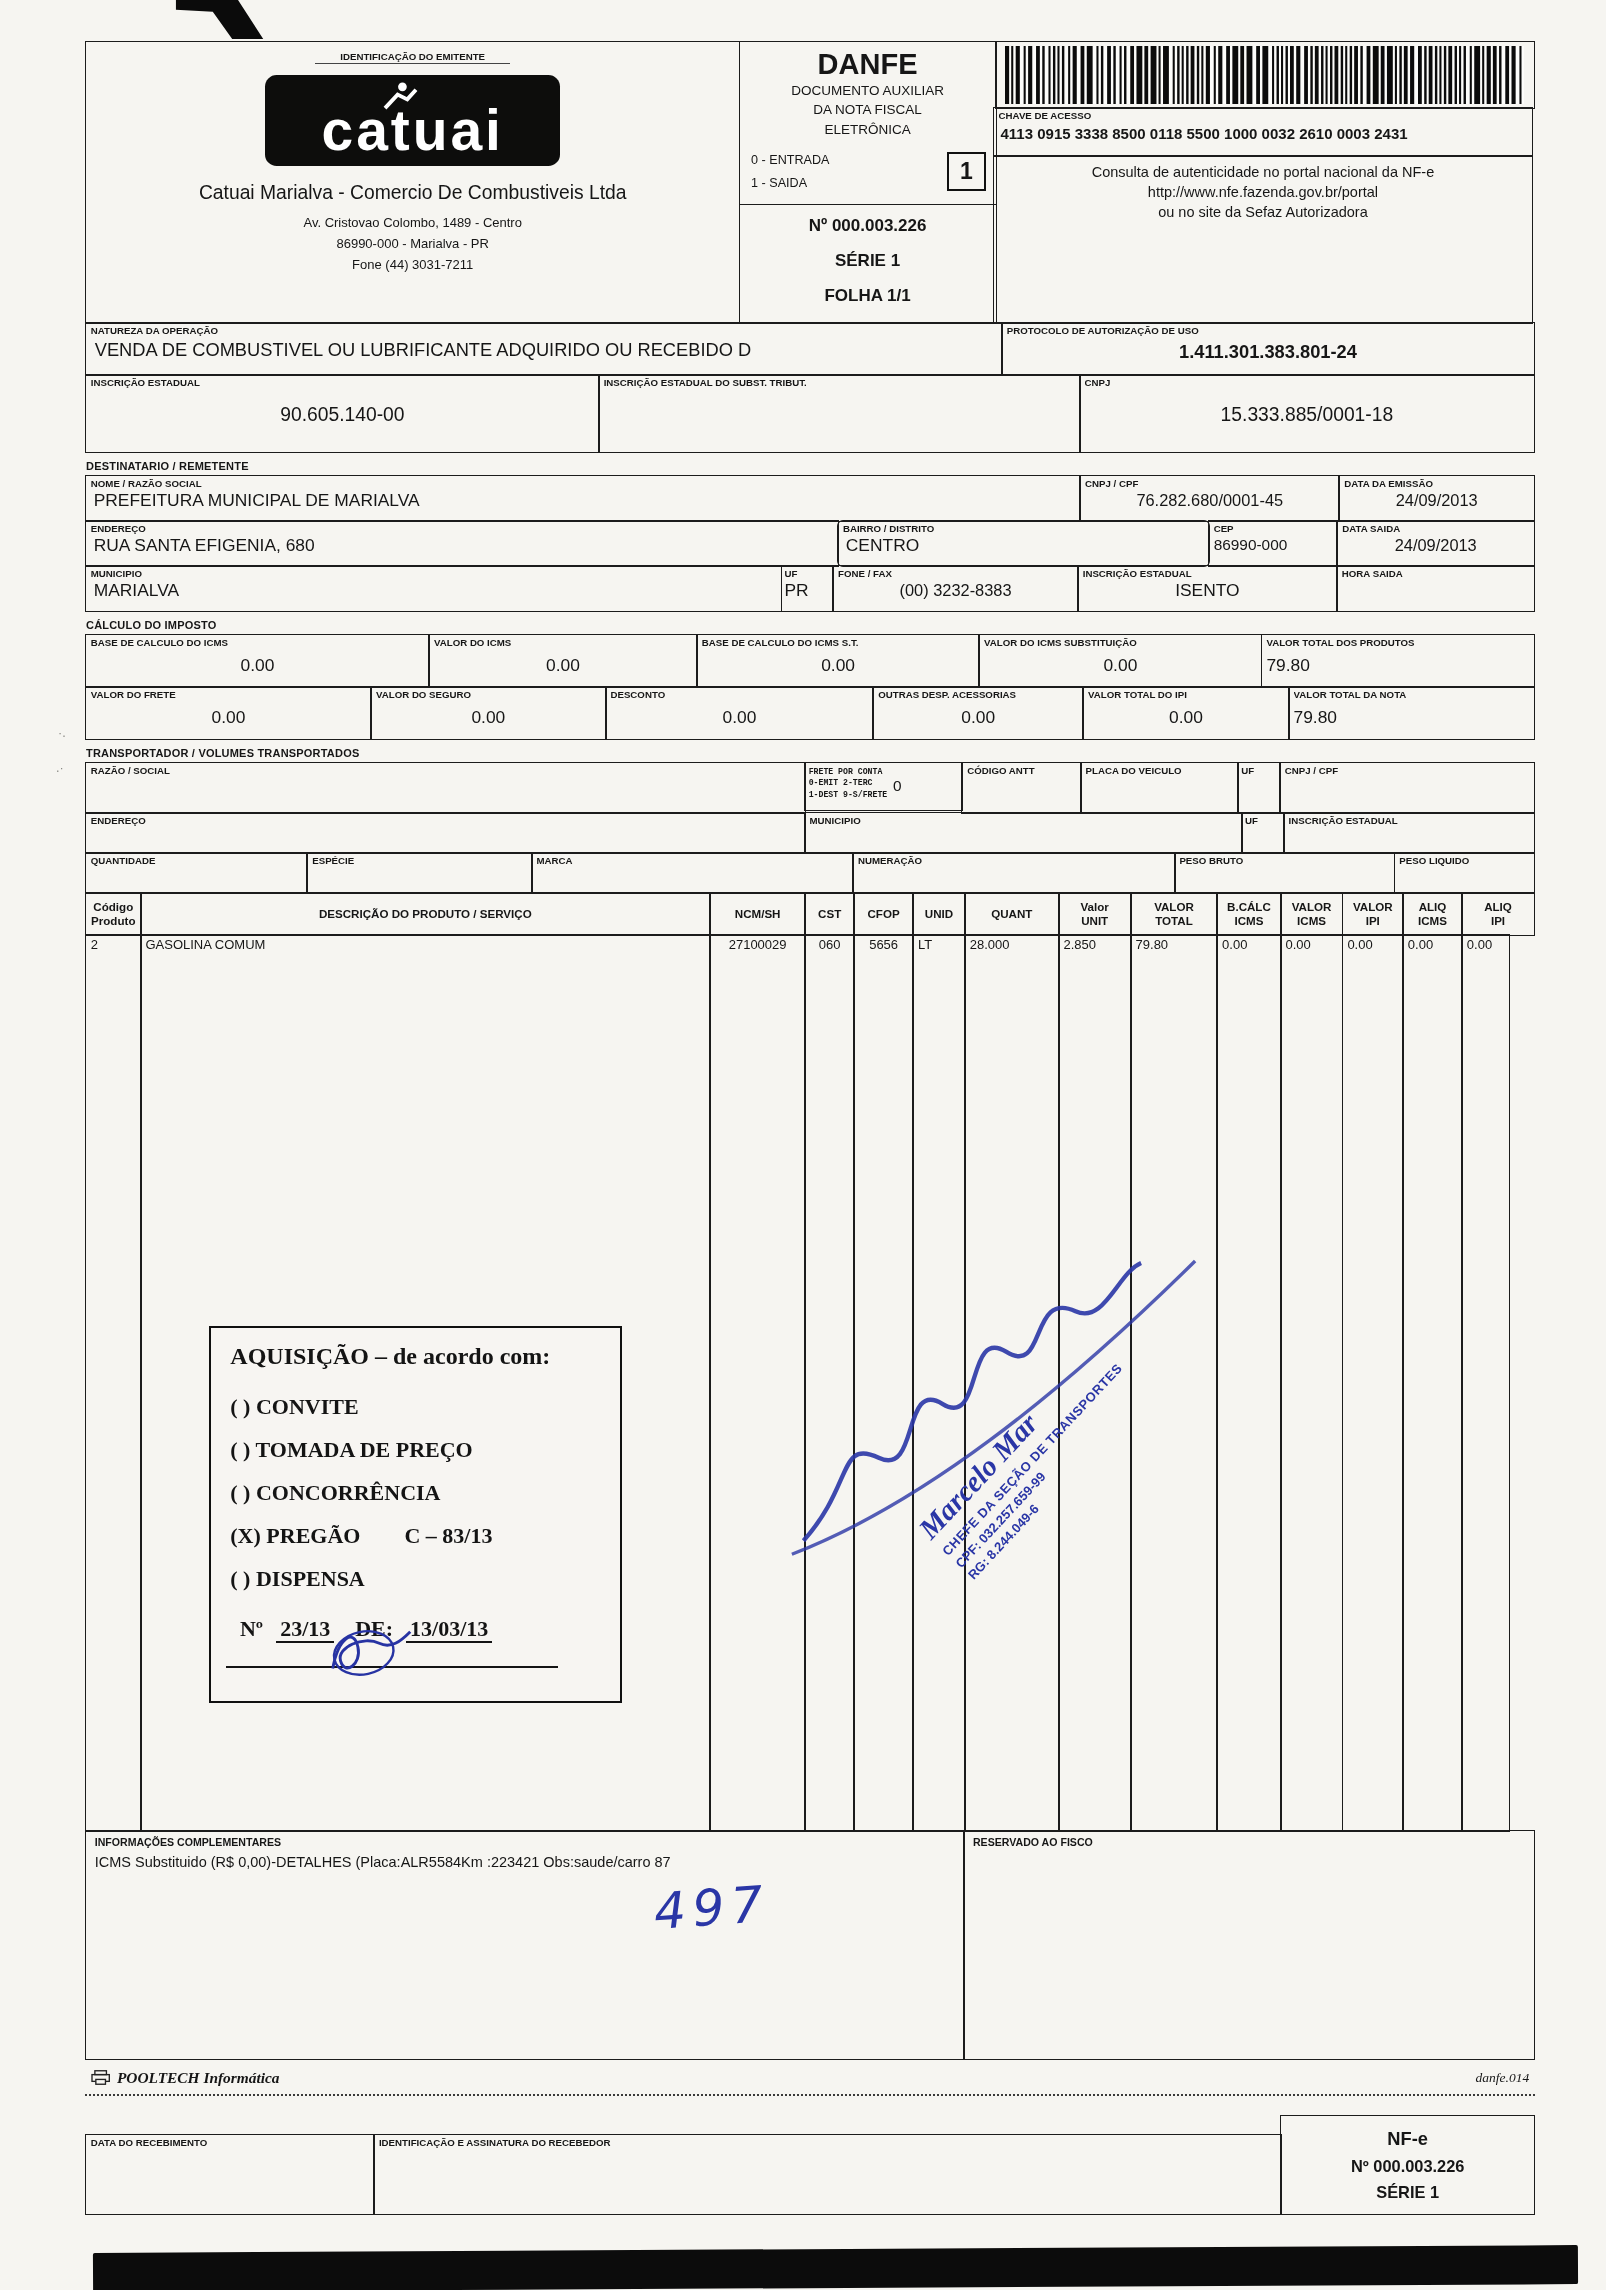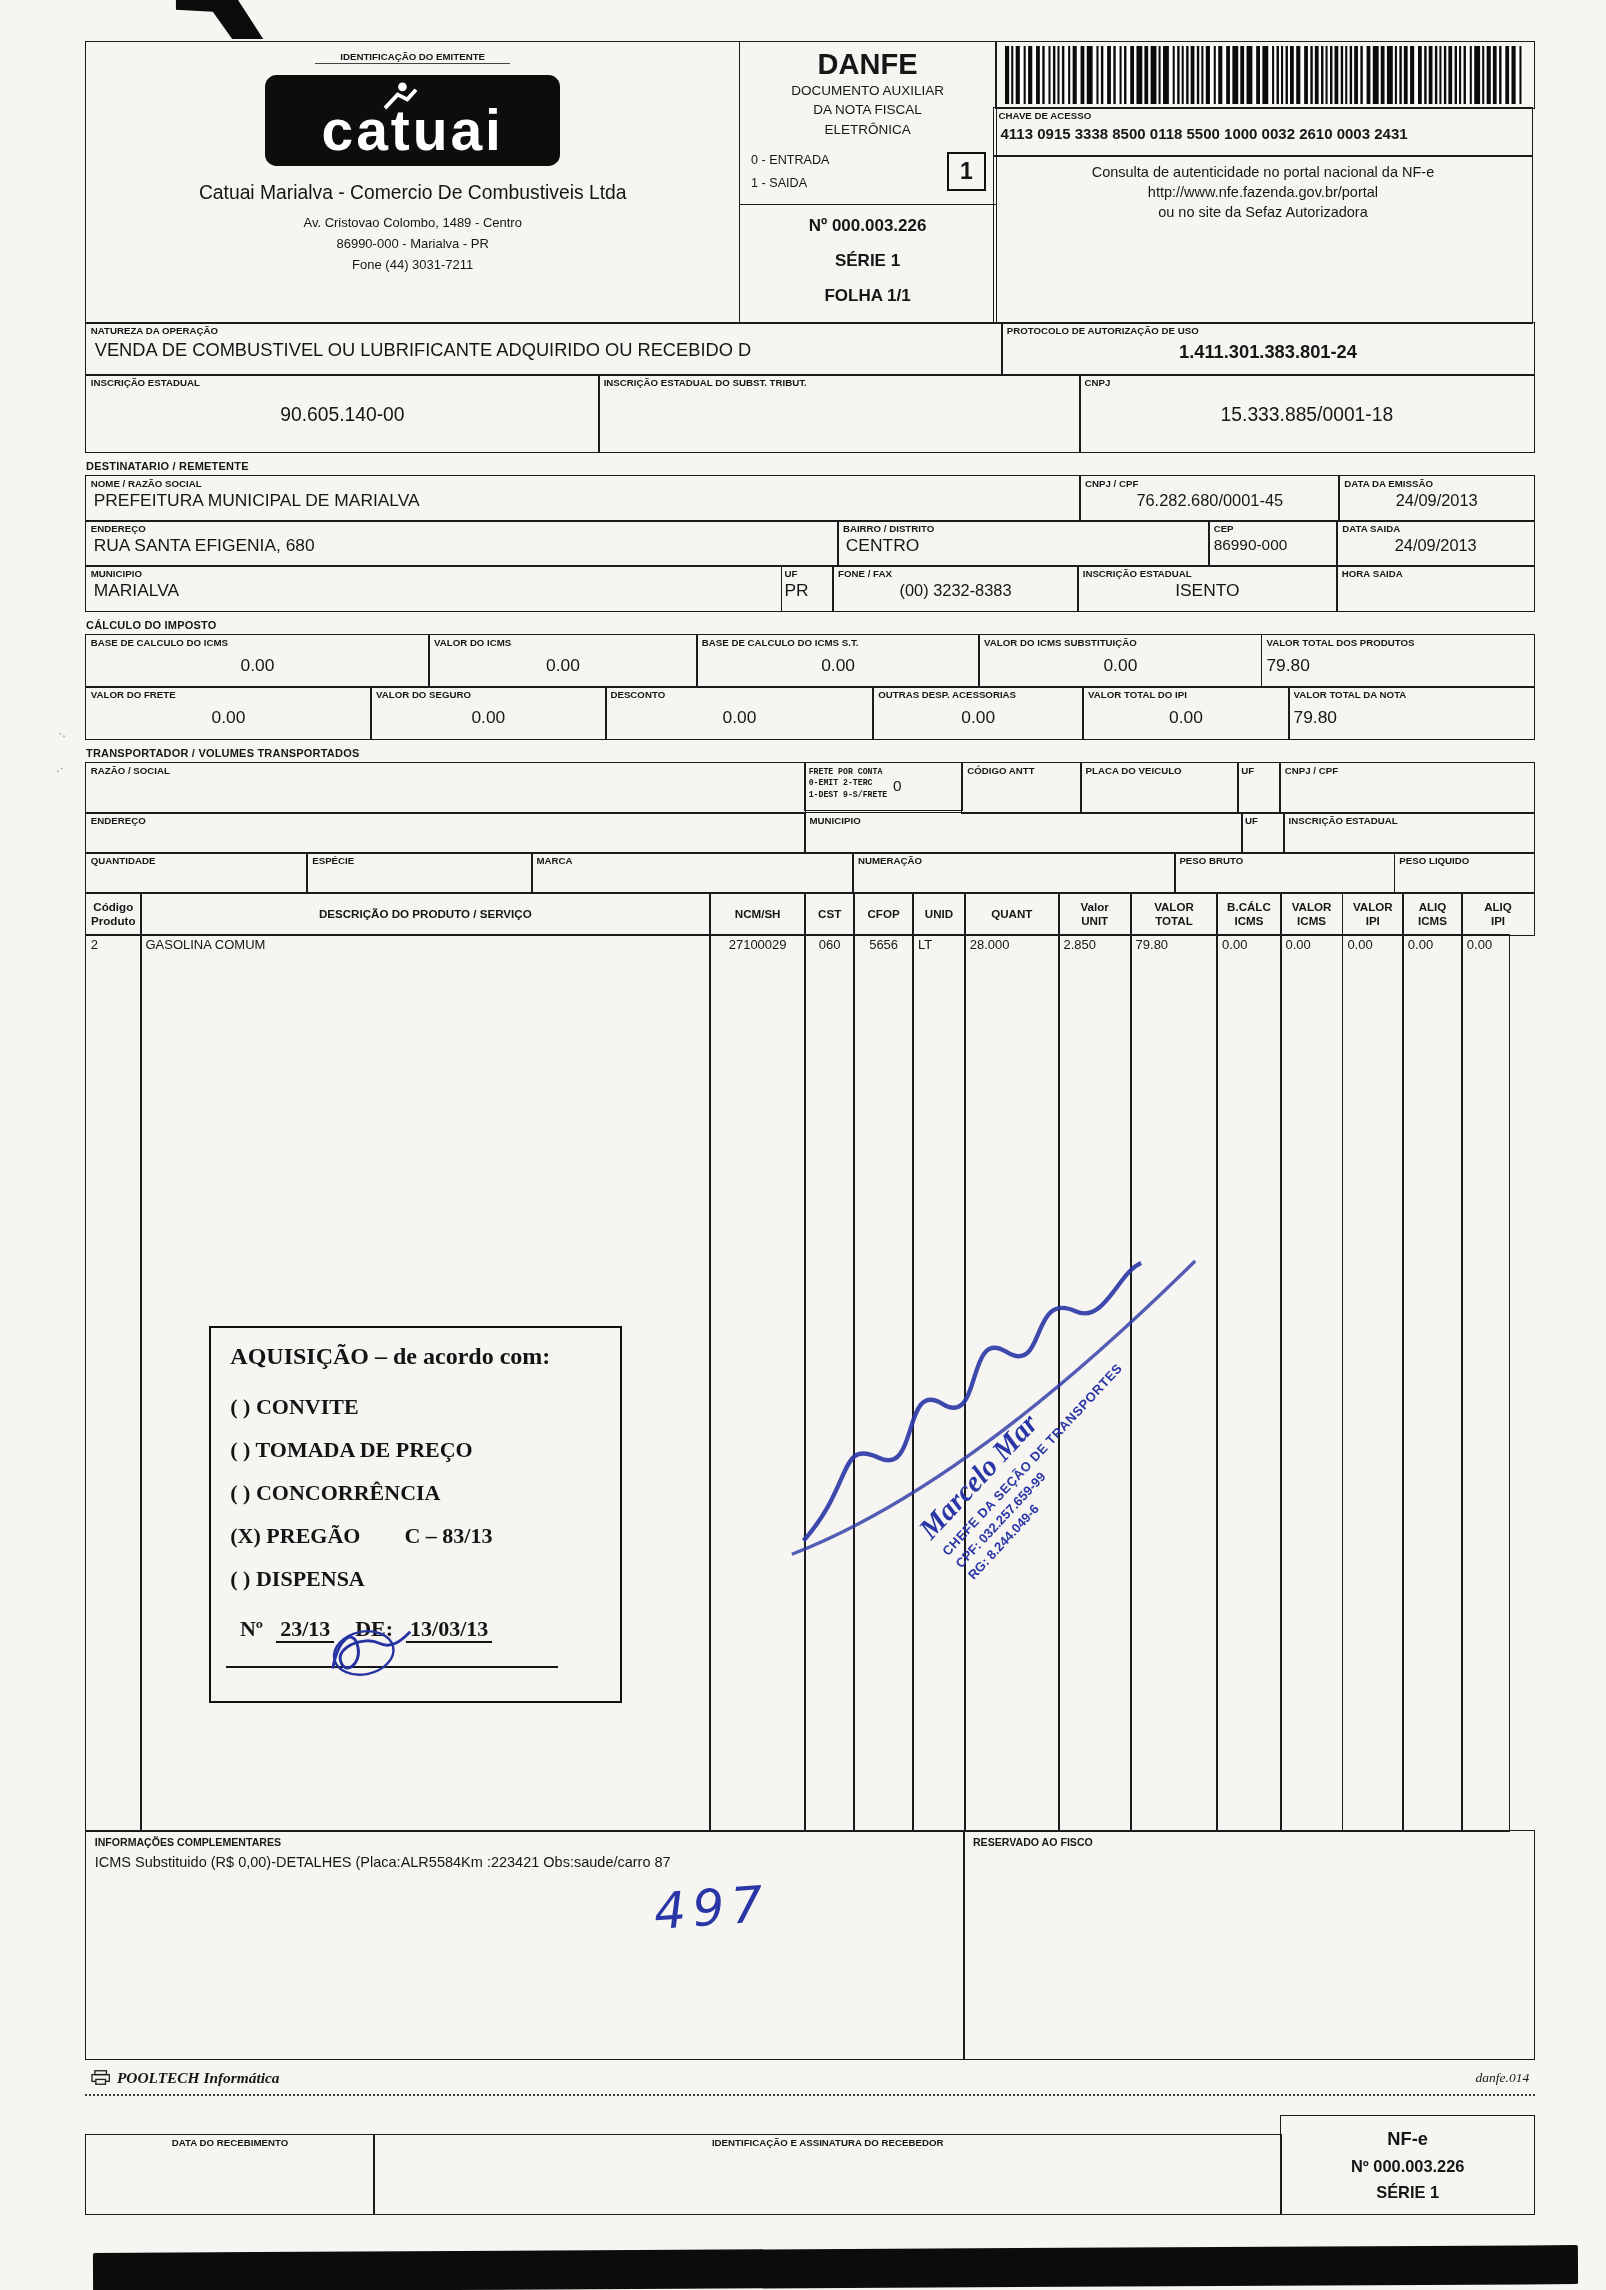--- a/index.html
+++ b/index.html
@@ -76,21 +76,21 @@
   
   .handwritten{position:absolute;left:568px;top:48px;font-size:50px;color:#2a36a6;font-style:italic;
                transform:rotate(-4deg);font-family:"DejaVu Sans",sans-serif;letter-spacing:6.8px;}
 
   
   .footer-line{display:flex;justify-content:space-between;align-items:center;margin-top:8.7px;padding:0 5.8px;}
   .software{font-family:"Liberation Serif",serif;font-weight:bold;font-style:italic;font-size:15.4px;
             display:flex;align-items:center;gap:6.8px;}
   .docref{font-family:"Liberation Serif",serif;font-style:italic;font-size:13.5px;}
   .dotted{border-top:2.9px dotted #3a3a3a;margin-top:6.8px;}
-  .canhoto{align-items:flex-end;margin-top:19.3px;text-align:center;}
+  .canhoto{align-items:flex-end;margin-top:19.3px;}
   .nfe-box{display:flex;flex-direction:column;justify-content:center;align-items:center;gap:6.8px;
            font-weight:bold;font-size:16.4px;}
   .nfe-title{font-size:18.3px;}
 
   
   .artifact-top{position:absolute;left:174px;top:0;}
   .artifact-bottom{position:absolute;left:93px;right:29px;bottom:1.9px;height:39px;background:#0c0c0c;
                    transform:rotate(-.3deg);border-radius:1.9px;}
   .smudge{position:absolute;color:#8a8a86;font-size:12.6px;}
 </style>
@@ -289,21 +289,21 @@
     <div class="f" style="width:13.3%;height:47px;">
       <div class="lb">DATA DA EMISSÃO</div>
       <div class="vl ta-c" style="font-size:16.4px;">24/09/2013</div>
     </div>
   </div>
   <div class="row mt">
     <div class="f" style="width:52%;height:47px;">
       <div class="lb">ENDEREÇO</div>
       <div class="vl" style="padding-left:2.9px;">RUA SANTA EFIGENIA, 680</div>
     </div>
-    <div class="f" style="width:25.7%;height:47px;">
+    <div class="f" style="width:25.7%;height:47px;border-radius:6px;">
       <div class="lb">BAIRRO / DISTRITO</div>
       <div class="vl" style="padding-left:2.9px;">CENTRO</div>
     </div>
     <div class="f" style="width:9%;height:47px;">
       <div class="lb">CEP</div>
       <div class="vl" style="font-size:15.4px;">86990-000</div>
     </div>
     <div class="f" style="width:13.3%;height:47px;">
       <div class="lb">DATA SAIDA</div>
       <div class="vl ta-c" style="font-size:16.4px;">24/09/2013</div>

